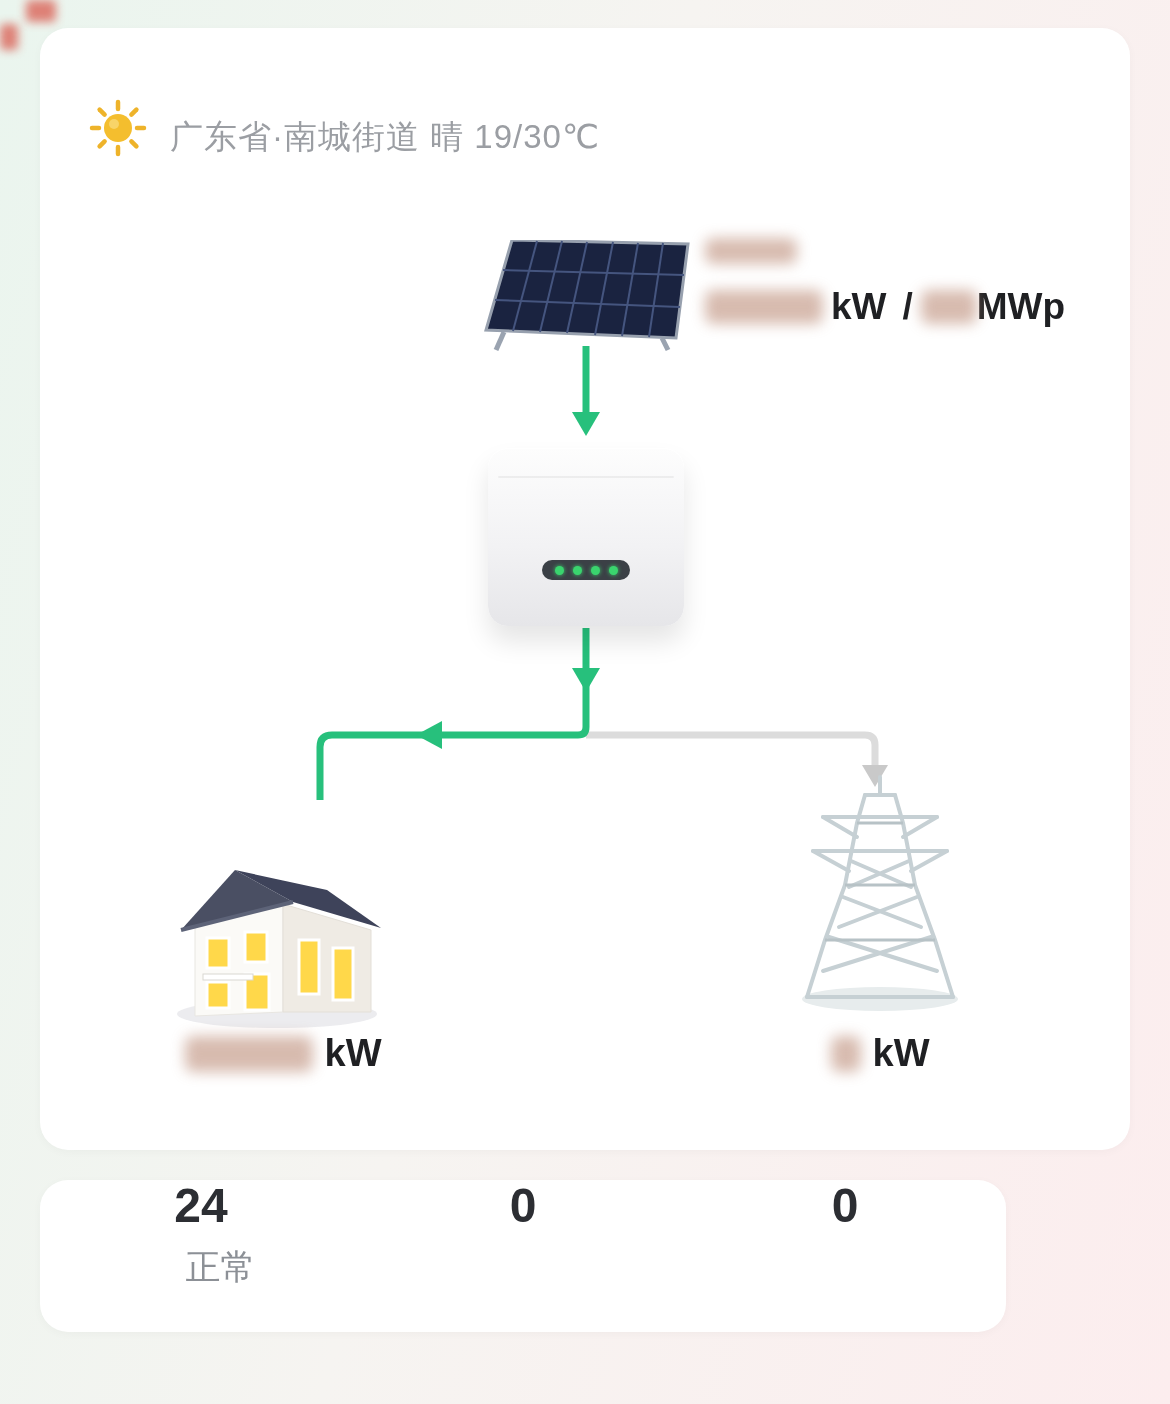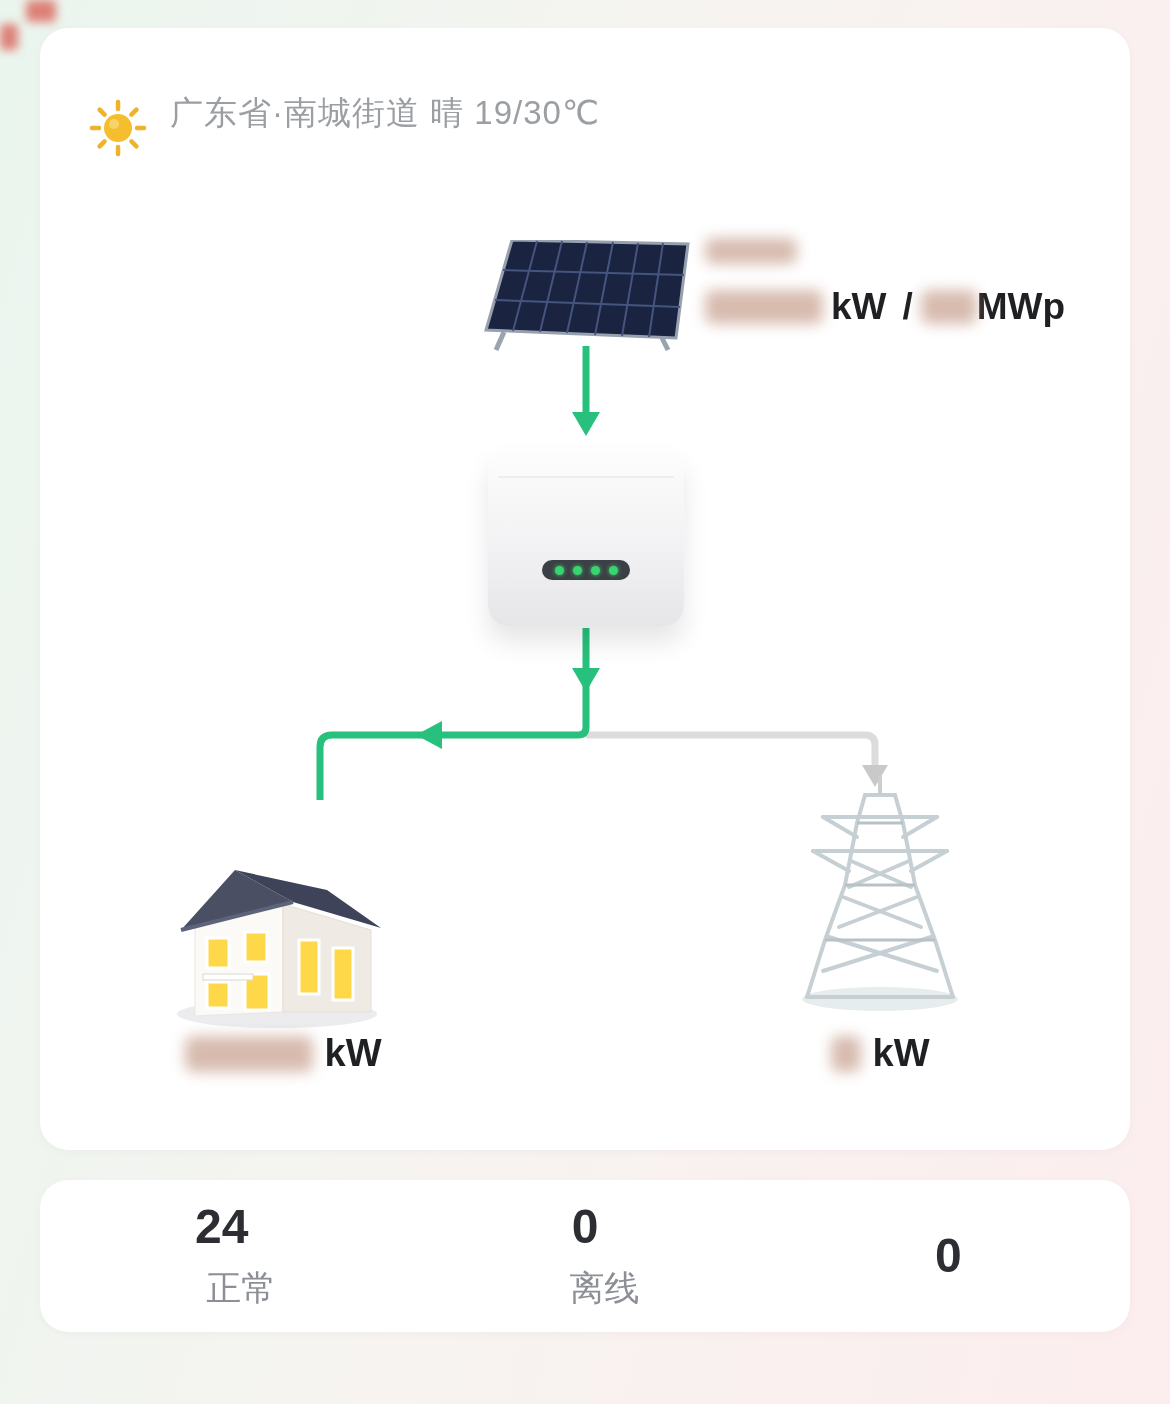--- a/index.html
+++ b/index.html
@@ -20,21 +20,21 @@
   .corner-mark{position:absolute;background:#d84f43;filter:blur(5px);opacity:.7;border-radius:4px;}
   .mark1{left:26px;top:0;width:30px;height:22px;}
   .mark2{left:0;top:24px;width:18px;height:26px;}
 
   .main-card{
     position:absolute;left:40px;top:28px;width:1090px;height:1122px;
     background:#ffffff;border-radius:28px;
     box-shadow:0 2px 10px rgba(0,0,0,.03);
   }
   
-  .weather{position:absolute;left:46px;top:62px;display:flex;align-items:flex-start;}
+  .weather{position:absolute;left:46px;top:62px;display:flex;align-items:flex-end;}
   .sun{width:64px;height:64px;margin-top:6px;}
   .weather-text{margin-left:20px;color:#9b9ea3;font-size:33px;line-height:46px;letter-spacing:1px;}
 
   
   .wires{position:absolute;left:0;top:0;width:1090px;height:1122px;}
 
   
   .panel-svg{position:absolute;left:442px;top:212px;}
   .pv-text{position:absolute;left:665px;top:210px;}
   .pv-line1{display:block;width:92px;height:26px;}
@@ -63,24 +63,24 @@
   .node-label{
     position:absolute;top:1004px;display:flex;align-items:center;justify-content:center;
     font-size:38px;font-weight:bold;color:#1f2023;gap:12px;
   }
   .node-label .redact{height:36px;}
   .house-label{left:118px;width:250px;}
   .grid-label{left:760px;width:160px;}
 
   
   .stats-card{
-    position:absolute;left:40px;top:1180px;width:1090px;height:152px;
+    position:absolute;left:40px;top:1180px;width:966px;height:152px;
     background:#ffffff;border-radius:28px;
     box-shadow:0 2px 10px rgba(0,0,0,.03);
-    display:flex;align-items:center;
+    display:flex;
   }
   .stat{flex:1;text-align:center;cursor:pointer;}
   .stat-value{font-size:48px;font-weight:bold;color:#2c2e33;line-height:52px;}
   .stat-label{font-size:35px;color:#8c9096;margin-top:12px;padding-left:39px;}
 </style>
 </head>
 <body>
 
 <div class="page">
 
@@ -224,20 +224,19 @@
 
   </div>
 
   <div class="stats-card">
     <div class="stat">
       <div class="stat-value">24</div>
       <div class="stat-label">正常</div>
     </div>
     <div class="stat">
       <div class="stat-value">0</div>
-      <div class="stat-label">离线</div>
     </div>
     <div class="stat">
       <div class="stat-value">0</div>
     </div>
   </div>
 
 </div>
 
 </body></html>

